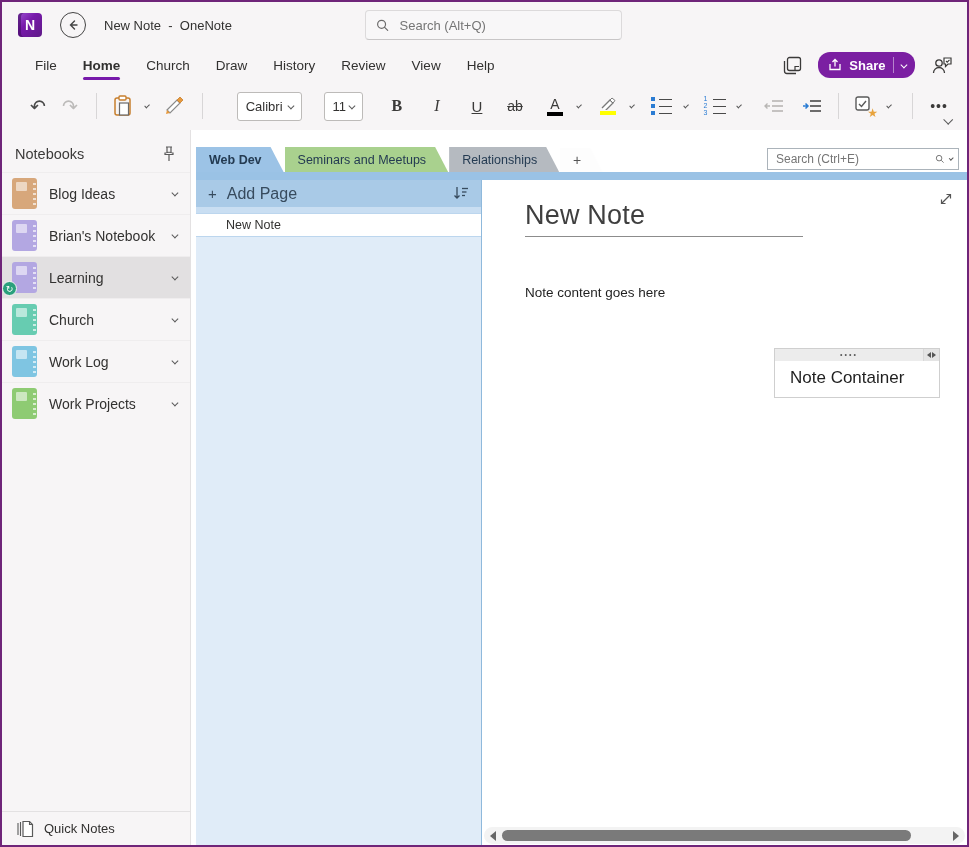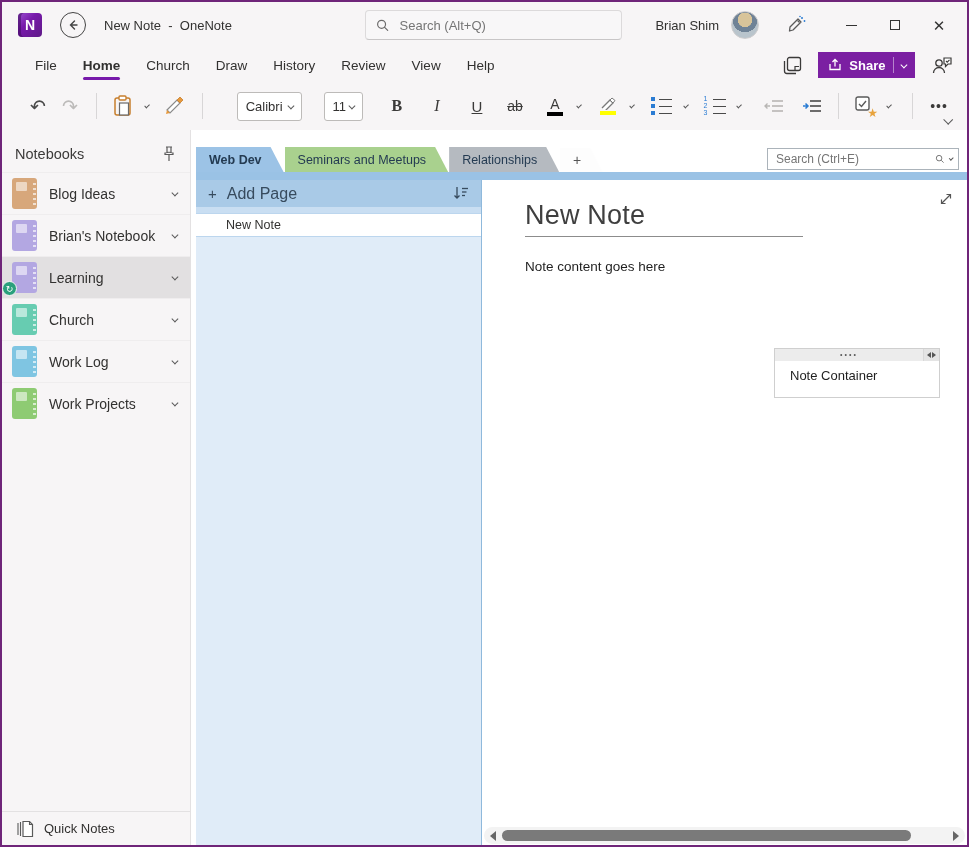--- a/index.html
+++ b/index.html
@@ -25,21 +25,21 @@
   .max-glyph { width:10px; height:10px; border:1.4px solid #333; }
   .close-glyph { font-size:15px; color:#333; line-height:1; }
 
   
   .menubar { height:34px; display:flex; align-items:center; padding:0 14px 0 20px; flex:0 0 auto; }
   .menu-items { display:flex; gap:0; align-items:center; }
   .menu-item { font-size:13.5px; color:#323130; padding:6px 13px 5px; position:relative; }
   .menu-item.active { font-weight:700; }
   .menu-item.active::after { content:""; position:absolute; left:13px; right:13px; bottom:-2px; height:3px; background:#7719aa; border-radius:2px; }
   .menu-right { margin-left:auto; display:flex; align-items:center; gap:16px; }
-  .share-btn { background:#7b1fa2; color:#fff; border:none; border-radius:0; height:26px; padding:12px 10px; display:flex; align-items:center; gap:7px; font-size:13px; font-weight:600; font-family:inherit; }
+  .share-btn { background:#7b1fa2; color:#fff; border:none; border-radius:12px; height:26px; padding:12px 10px; display:flex; align-items:center; gap:7px; font-size:13px; font-weight:600; font-family:inherit; }
   .share-sep { width:1px; height:16px; background:rgba(255,255,255,.45); }
 
   
   .ribbon { height:48px; display:flex; align-items:center; padding:0 14px 0 22px; gap:4px; position:relative; flex:0 0 auto; }
   .rb-btn { min-width:28px; height:30px; display:flex; align-items:center; justify-content:center; color:#3b3a39; }
   .rb-divider { width:1px; height:26px; background:#d8d6d7; margin:0 8px; }
   .undo { font-size:19px; color:#4a4a4a; }
   .redo { font-size:19px; color:#bdbbba; }
   .combo { background:#fff; border:1px solid #bdbbb9; border-radius:3px; height:29px; display:flex; align-items:center; justify-content:space-between; padding:0 8px; font-size:13px; color:#323130; }
   .combo.font { width:88px; margin-left:22px; }
@@ -99,29 +99,29 @@
   .pp-substrip { height:6px; background:#c9def2; flex:0 0 auto; }
   .page-item { height:24px; background:#fff; border-top:1px solid #bcd6ee; border-bottom:1px solid #bcd6ee; display:flex; align-items:center; padding-left:30px; font-size:12.5px; color:#323130; flex:0 0 auto; }
 
   
   .editor { flex:1; background:#fff; position:relative; display:flex; flex-direction:column; min-width:0; }
   .expand-icon { position:absolute; top:11px; right:13px; }
   .ed-scrollable { flex:1; padding:20px 0 0 43px; position:relative; }
   .page-title { font-size:27px; font-weight:300; color:#3f3f3f; letter-spacing:.2px; }
   .title-rule { width:278px; height:0; border-bottom:1px solid #8c8c8c; margin-top:5px; }
   .date-row { display:flex; gap:54px; margin-top:6px; font-size:11.5px; color:#595959; }
-  .body-text { margin-top:22px; font-size:13.5px; color:#1f1f1f; }
+  .body-text { margin-top:48px; font-size:13.5px; color:#1f1f1f; }
   .note-container { position:absolute; left:292px; top:168px; width:166px; height:50px; border:1px solid #cfcfcf; background:#fff; }
   .nc-header { height:12px; background:#ececec; display:flex; align-items:center; position:relative; }
   .nc-dots { position:absolute; left:0; right:16px; text-align:center; font-size:7px; color:#5a5a5a; letter-spacing:2px; line-height:12px; }
   .nc-resize { position:absolute; right:0; top:0; bottom:0; width:16px; border-left:1px solid #d8d8d8; display:flex; align-items:center; justify-content:center; gap:1px; background:#e4e4e4; }
   .tri { width:0; height:0; }
   .tri.left { border-top:3px solid transparent; border-bottom:3px solid transparent; border-right:4px solid #555; }
   .tri.right { border-top:3px solid transparent; border-bottom:3px solid transparent; border-left:4px solid #555; }
-  .nc-body { padding:7px 0 0 15px; font-size:13px; color:#1f1f1f; }
+  .nc-body { padding:7px 0 0 15px; font-size:17px; color:#1f1f1f; }
 
   
   .hscroll { height:17px; margin:0 2px 1px 2px; background:#f3f3f3; border-radius:9px; display:flex; align-items:center; padding:0 4px; gap:4px; flex:0 0 auto; }
   .hs-arrow { width:10px; height:10px; display:flex; align-items:center; justify-content:center; }
   .hs-arrow .tri.left { border-right-color:#666; border-top-width:5px; border-bottom-width:5px; border-right-width:6px; }
   .hs-arrow .tri.right { border-left-color:#666; border-top-width:5px; border-bottom-width:5px; border-left-width:6px; }
   .hs-track { flex:1; height:11px; position:relative; }
   .hs-thumb { position:absolute; left:0; top:0; height:11px; width:92%; background:#7a7a7a; border-radius:6px; }
 
   svg { display:block; }
@@ -145,42 +145,20 @@
     <div class="tb-search">
       <div class="box">
         <svg width="15" height="15" viewBox="0 0 15 15">
             <circle cx="6.2" cy="6.2" r="4.4" stroke="#6b6a6a" stroke-width="1.3" fill="none"></circle>
             <line x1="9.6" y1="9.6" x2="13" y2="13" stroke="#6b6a6a" stroke-width="1.3" stroke-linecap="round"></line>
           </svg>
         <input type="text" placeholder="Search (Alt+Q)" style="">
       </div>
     </div>
 
-    <div class="tb-right">
-      <div class="user-name">Brian Shim</div>
-      <div class="avatar"></div>
-      <div class="whatsnew">
-        <svg width="22" height="22" viewBox="0 0 22 22">
-            <path d="M5 13 L13 5 L16 8 L8 16 L4.5 17 Z" stroke="#5a5a5a" stroke-width="1.3" fill="none" stroke-linejoin="round"></path>
-            <path d="M12.5 6.5 L14.5 8.5" stroke="#5a5a5a" stroke-width="1.1"></path>
-            <circle cx="17" cy="4" r="1" fill="#2b7cd3"></circle>
-            <circle cx="19.5" cy="7" r="0.9" fill="#2b7cd3"></circle>
-            <circle cx="15" cy="2.5" r="0.8" fill="#2b7cd3"></circle>
-          </svg>
-      </div>
-      <div class="win-btn">
-          <div class="min-glyph"></div>
-        </div>
-      <div class="win-btn">
-          <div class="max-glyph"></div>
-        </div>
-      <div class="win-btn">
-          <span class="close-glyph">✕</span>
-        </div>
-    </div>
   </div>
 
   <div class="menubar">
     <div class="menu-items">
       <div class="menu-item">File</div>
       <div class="menu-item active">Home</div>
       <div class="menu-item">Church</div>
       <div class="menu-item">Draw</div>
       <div class="menu-item">History</div>
       <div class="menu-item">Review</div>

